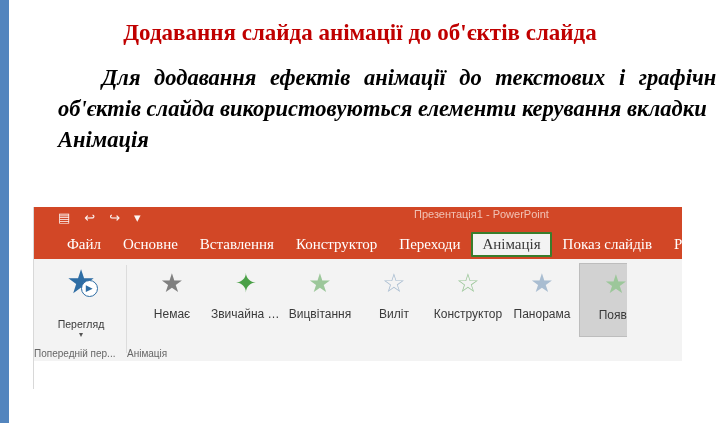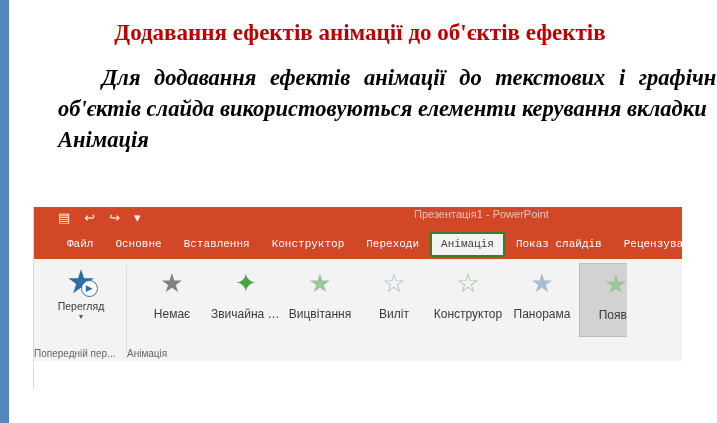--- a/index.html
+++ b/index.html
@@ -120,22 +120,22 @@
     position: absolute;
     left: 22px;
     top: 0;
     height: 30px;
     display: flex;
     align-items: center;
     gap: 0px;
   }
   .tab {
     color: #ffffff;
-    font-family: Liberation Mono, monospace;
-    font-size: 11px;
+    font-family: Liberation Serif, serif;
+    font-size: 15px;
     padding: 4px 11px 5px 11px;
     white-space: nowrap;
     line-height: 16px;
   }
   .tab.active {
     background: #f3f3f3;
     color: #3a3a3a;
     border: 2px solid #3a7d2c;
     padding: 2px 9px 3px 9px;
     border-radius: 1px;
@@ -202,21 +202,21 @@
     border: 1px solid #2e6da4;
     color: #2e6da4;
     font-size: 9px;
     line-height: 14px;
     text-align: center;
   }
   .preview-text {
     font-family: "Liberation Sans", sans-serif;
     font-size: 10.5px;
     color: #3a3a3a;
-    margin-top: 1px;
+    margin-top: 19px;
   }
   .preview-caret {
     font-size: 8px;
     color: #555;
     line-height: 10px;
   }
 
   
   .grp-anim { left: 93px; width: 500px; }
   .gallery {
@@ -275,21 +275,21 @@
     background: #ffffff;
   }
 </style>
 </head>
 <body>
 
 <div class="slide">
 
   <div class="left-bar"></div>
 
-  <div class="slide-title">Додавання ефектів анімації до об'єктів ефектів</div>
+  <div class="slide-title">Додавання слайда анімації до об'єктів слайда</div>
 
   <div class="body-text">
     <span>Для додавання ефектів анімації до текстових і графічних об'єктів слайда використовуються елементи керування вкладки</span>
     <div class="last-line" style="text-indent:0">Анімація</div>
   </div>
 
   <div class="ribbon-shot">
 
     <div class="qat-bar">
       <div class="qat-icons">

